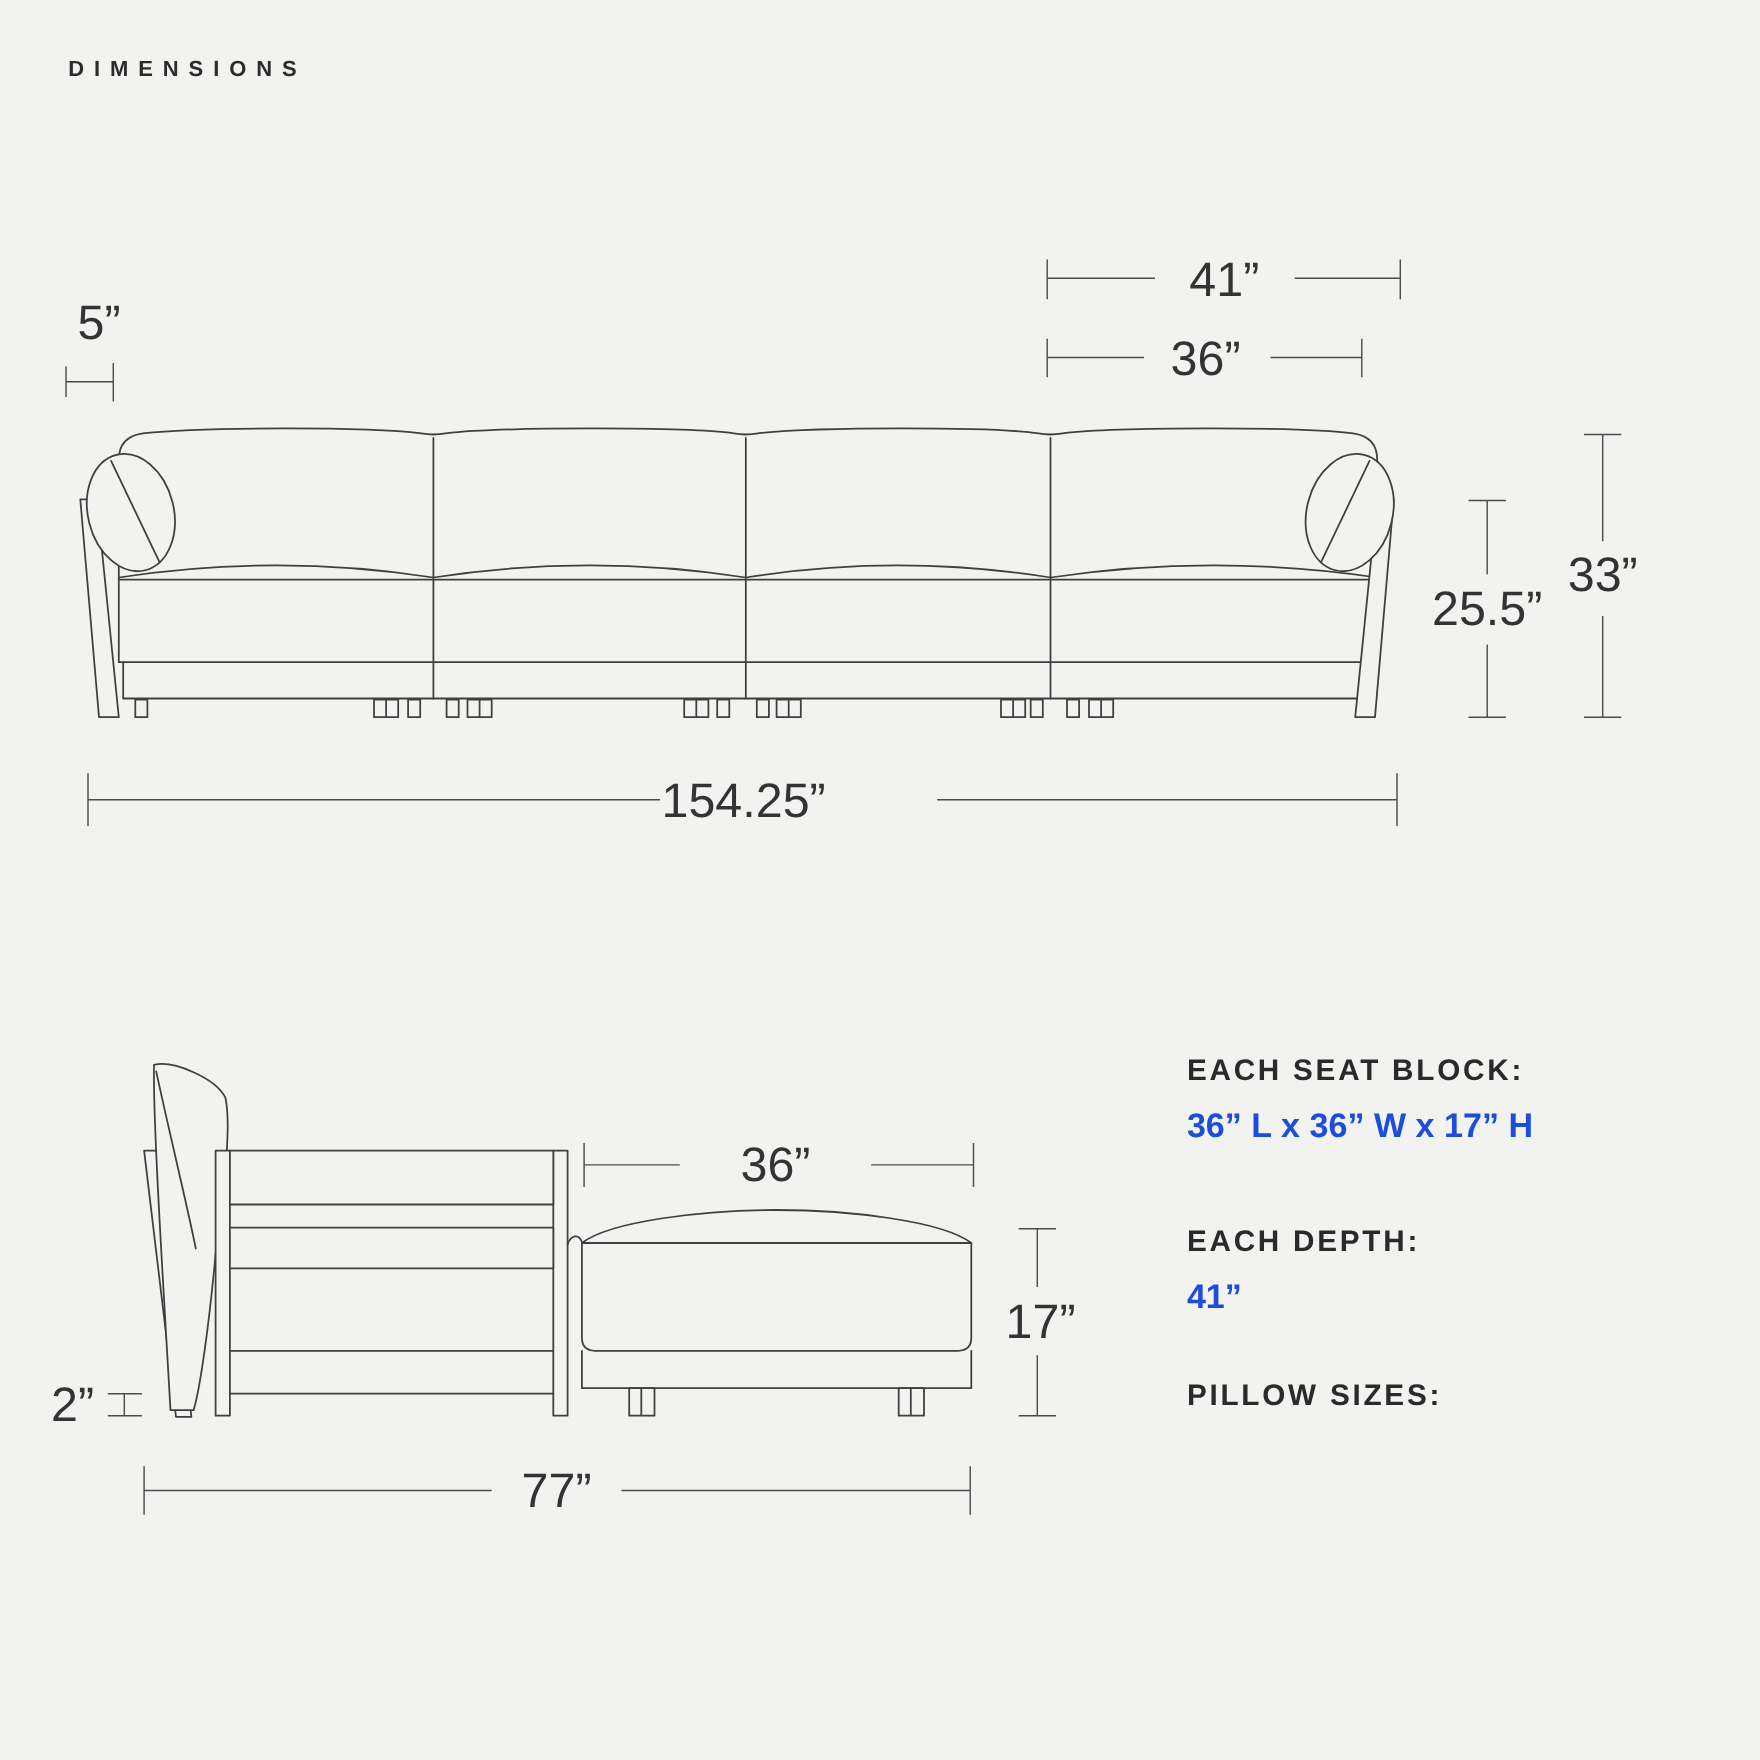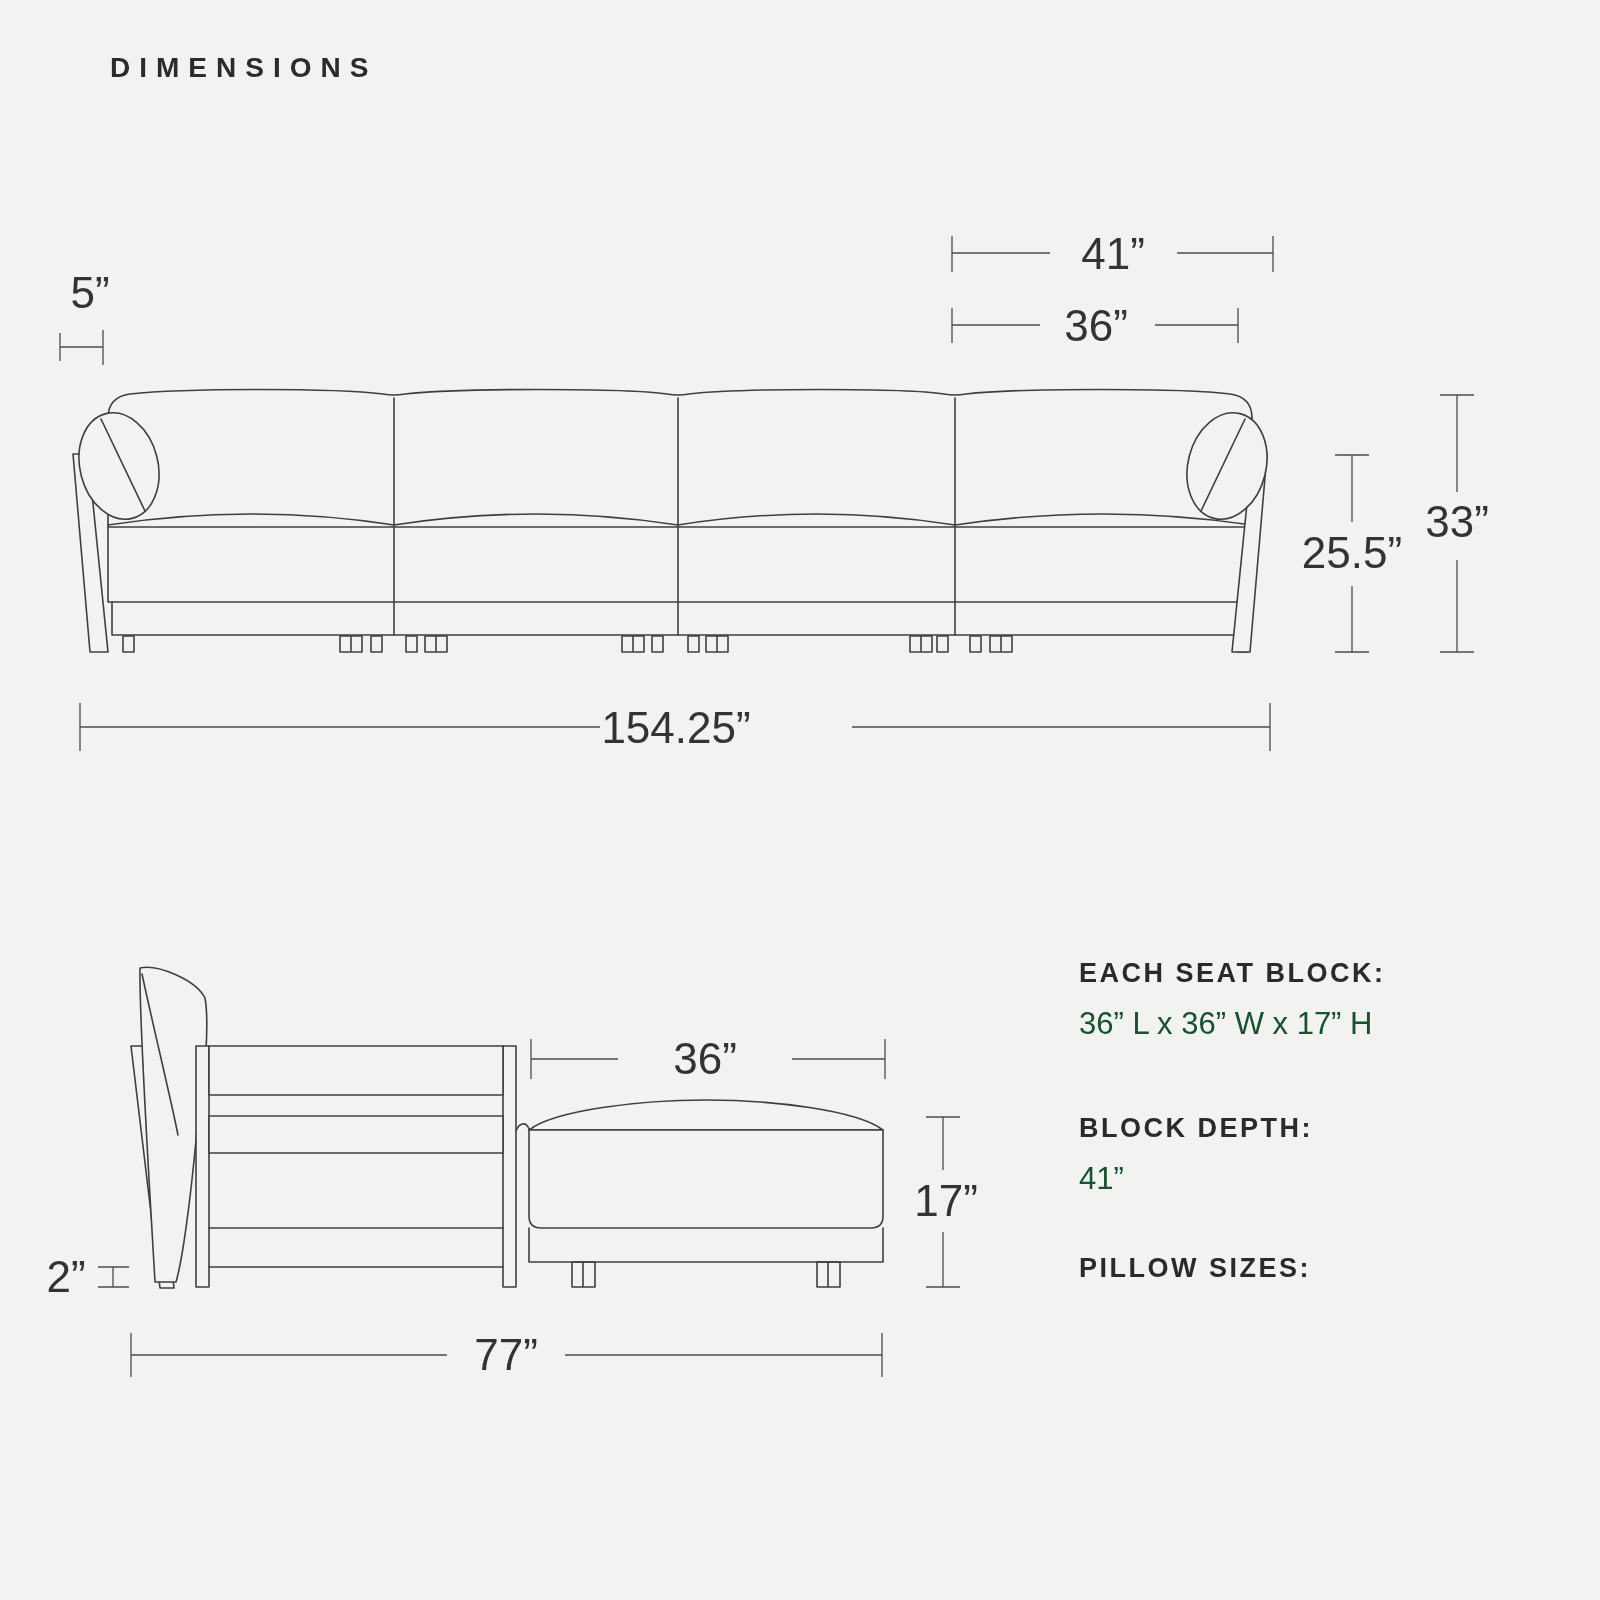--- a/index.html
+++ b/index.html
@@ -7,41 +7,40 @@
     width:1600px;height:1600px;
     background:#f2f2f0;
     font-family:"Liberation Sans", sans-serif;
     position:relative;
     overflow:hidden;
     color:#2b2b2b;
   }
   .canvas{position:absolute;inset:0;}
   .title{
     position:absolute;left:62px;top:52px;
-    font-size:28px;font-weight:700;letter-spacing:9px;
+    font-size:20px;font-weight:700;letter-spacing:9px;
     color:#2b2b2b;
-    margin-left:48px;
   }
   svg{position:absolute;left:0;top:0;}
   .sofa{stroke:#3f3f3f;stroke-width:1.6;fill:none;stroke-linejoin:round;stroke-linecap:round;}
   .sofa-fill{stroke:#3f3f3f;stroke-width:1.6;fill:#f2f2f0;stroke-linejoin:round;stroke-linecap:round;}
   .dim{stroke:#4c4c4c;stroke-width:1.3;fill:none;stroke-linecap:butt;}
   .dim-label{
     font-family:"Liberation Sans", sans-serif;
     font-size:44px;fill:#333333;text-anchor:middle;
   }
   .specs{position:absolute;left:16px;top:0;width:100%;height:100%;}
   .spec-heading{
     position:absolute;left:1063px;
     font-size:27px;font-weight:700;letter-spacing:2.5px;
     color:#2a2a2a;white-space:nowrap;
   }
   .spec-line{
     position:absolute;left:1063px;
-    font-size:31px;font-weight:400;color:#14532d;white-space:nowrap;
+    font-size:31px;font-weight:700;color:#1d4ed8;white-space:nowrap;
   }
 </style>
 </head>
 <body>
 
 <div class="canvas">
 
   <div class="title">DIMENSIONS</div>
 
   <svg width="1600" height="1600" viewBox="0 0 1600 1600">
@@ -146,19 +145,19 @@
 
       <path class="dim" d="M131,1355 H447 M565,1355 H882 M131,1333 V1377 M882,1333 V1377"></path>
       <text class="dim-label" x="506" y="1370">77”</text>
     </g>
   </svg>
 
   <div class="specs">
     <div class="spec-heading" style="top:958px">EACH SEAT BLOCK:</div>
     <div class="spec-line" style="top:1006px">36” L x 36” W x 17” H</div>
 
-    <div class="spec-heading" style="top:1113px">BLOCK DEPTH:</div>
+    <div class="spec-heading" style="top:1113px">EACH DEPTH:</div>
     <div class="spec-line" style="top:1161px">41”</div>
 
     <div class="spec-heading" style="top:1253px">PILLOW SIZES:</div>
   </div>
 
 </div>
 
 </body></html>

